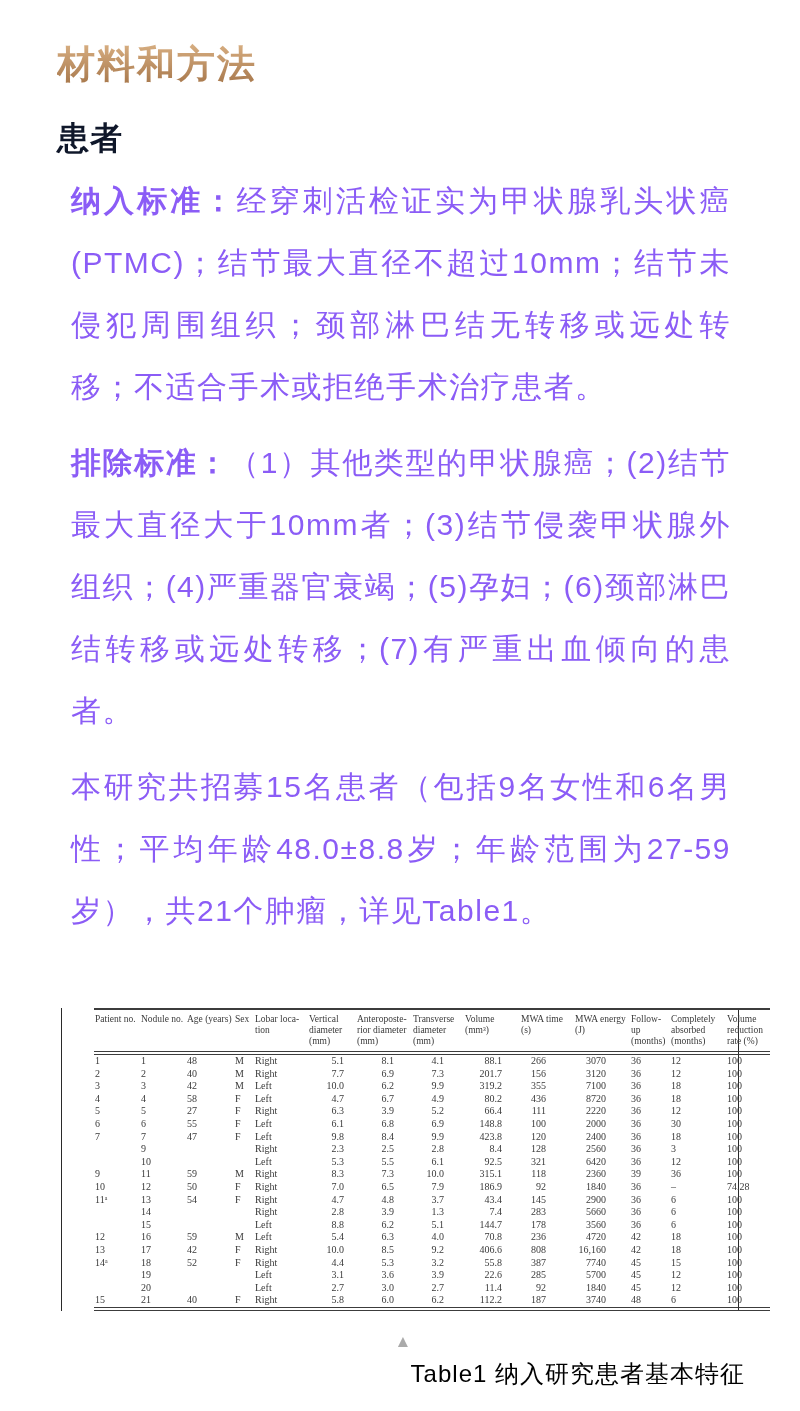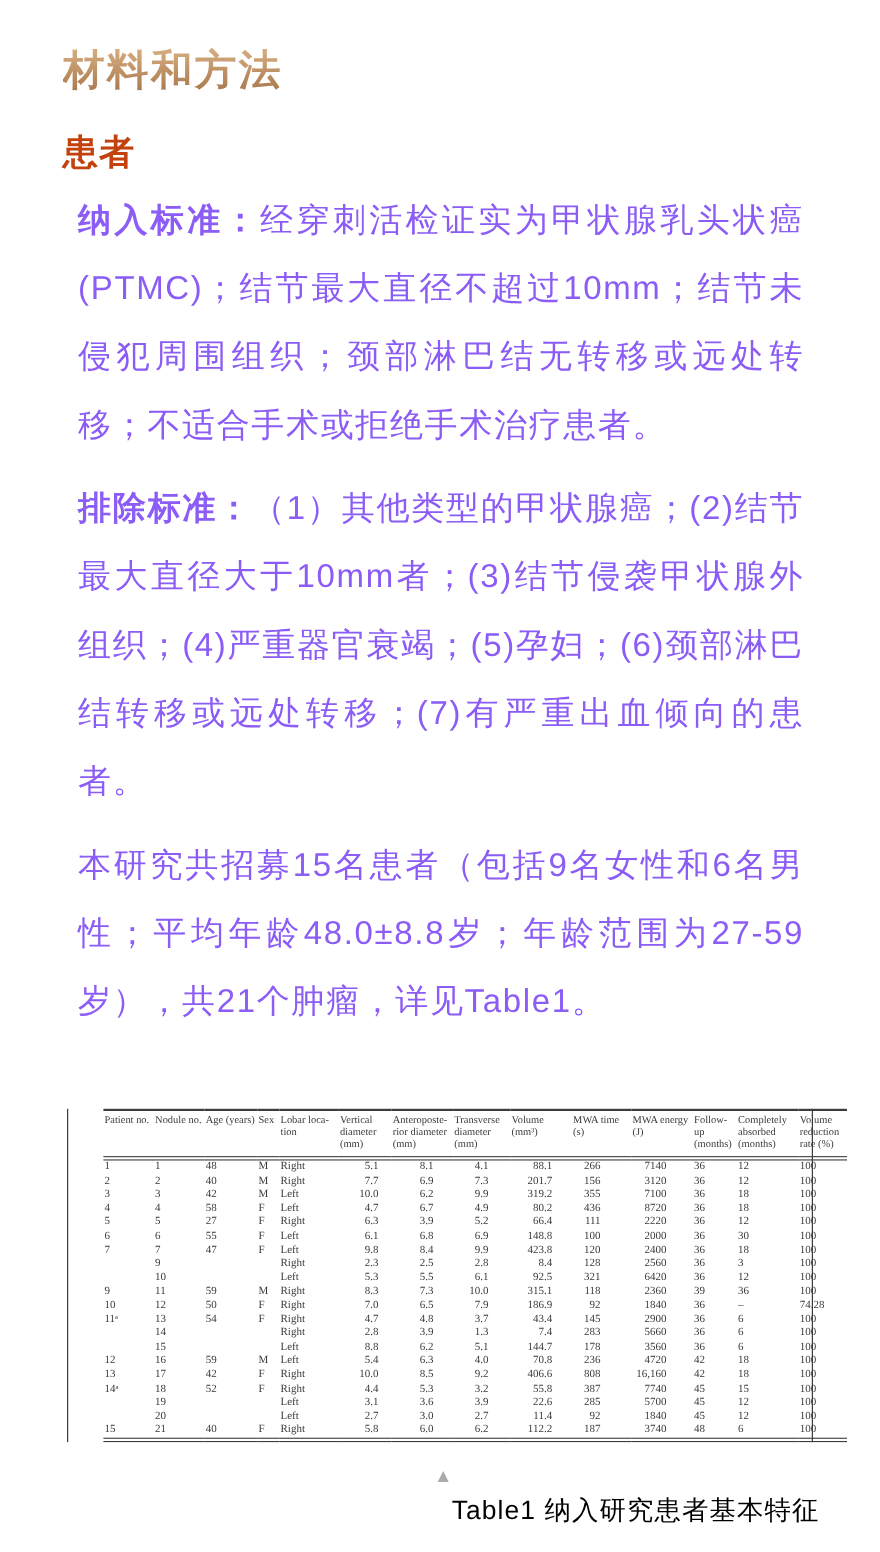--- a/index.html
+++ b/index.html
@@ -23,21 +23,21 @@
     background-clip:text;
     color:#bd8d5c;
     -webkit-text-fill-color:transparent;
     display:inline-block;
   }
   .sub-title{
     margin:34px 0 6px 0;
     font-size:32px;
     line-height:36px;
     font-weight:bold;
-    color:#c2410c;
+    color:#0f172a;
     letter-spacing:1px;
   }
   .para{
     margin:14px;
     font-size:30px;
     line-height:62px;
     text-align:justify;
     letter-spacing:1.5px;
     color:#8b5cf6;
   }
@@ -175,21 +175,21 @@
               <td>1</td>
               <td>1</td>
               <td>48</td>
               <td>M</td>
               <td>Right</td>
               <td class="num">5.1</td>
               <td class="num">8.1</td>
               <td class="num">4.1</td>
               <td class="num">88.1</td>
               <td class="num">266</td>
-              <td class="num">7140</td>
+              <td class="num">3070</td>
               <td>36</td>
               <td>12</td>
               <td>100</td>
             </tr>
             <tr>
               <td>2</td>
               <td>2</td>
               <td>40</td>
               <td>M</td>
               <td>Right</td>

